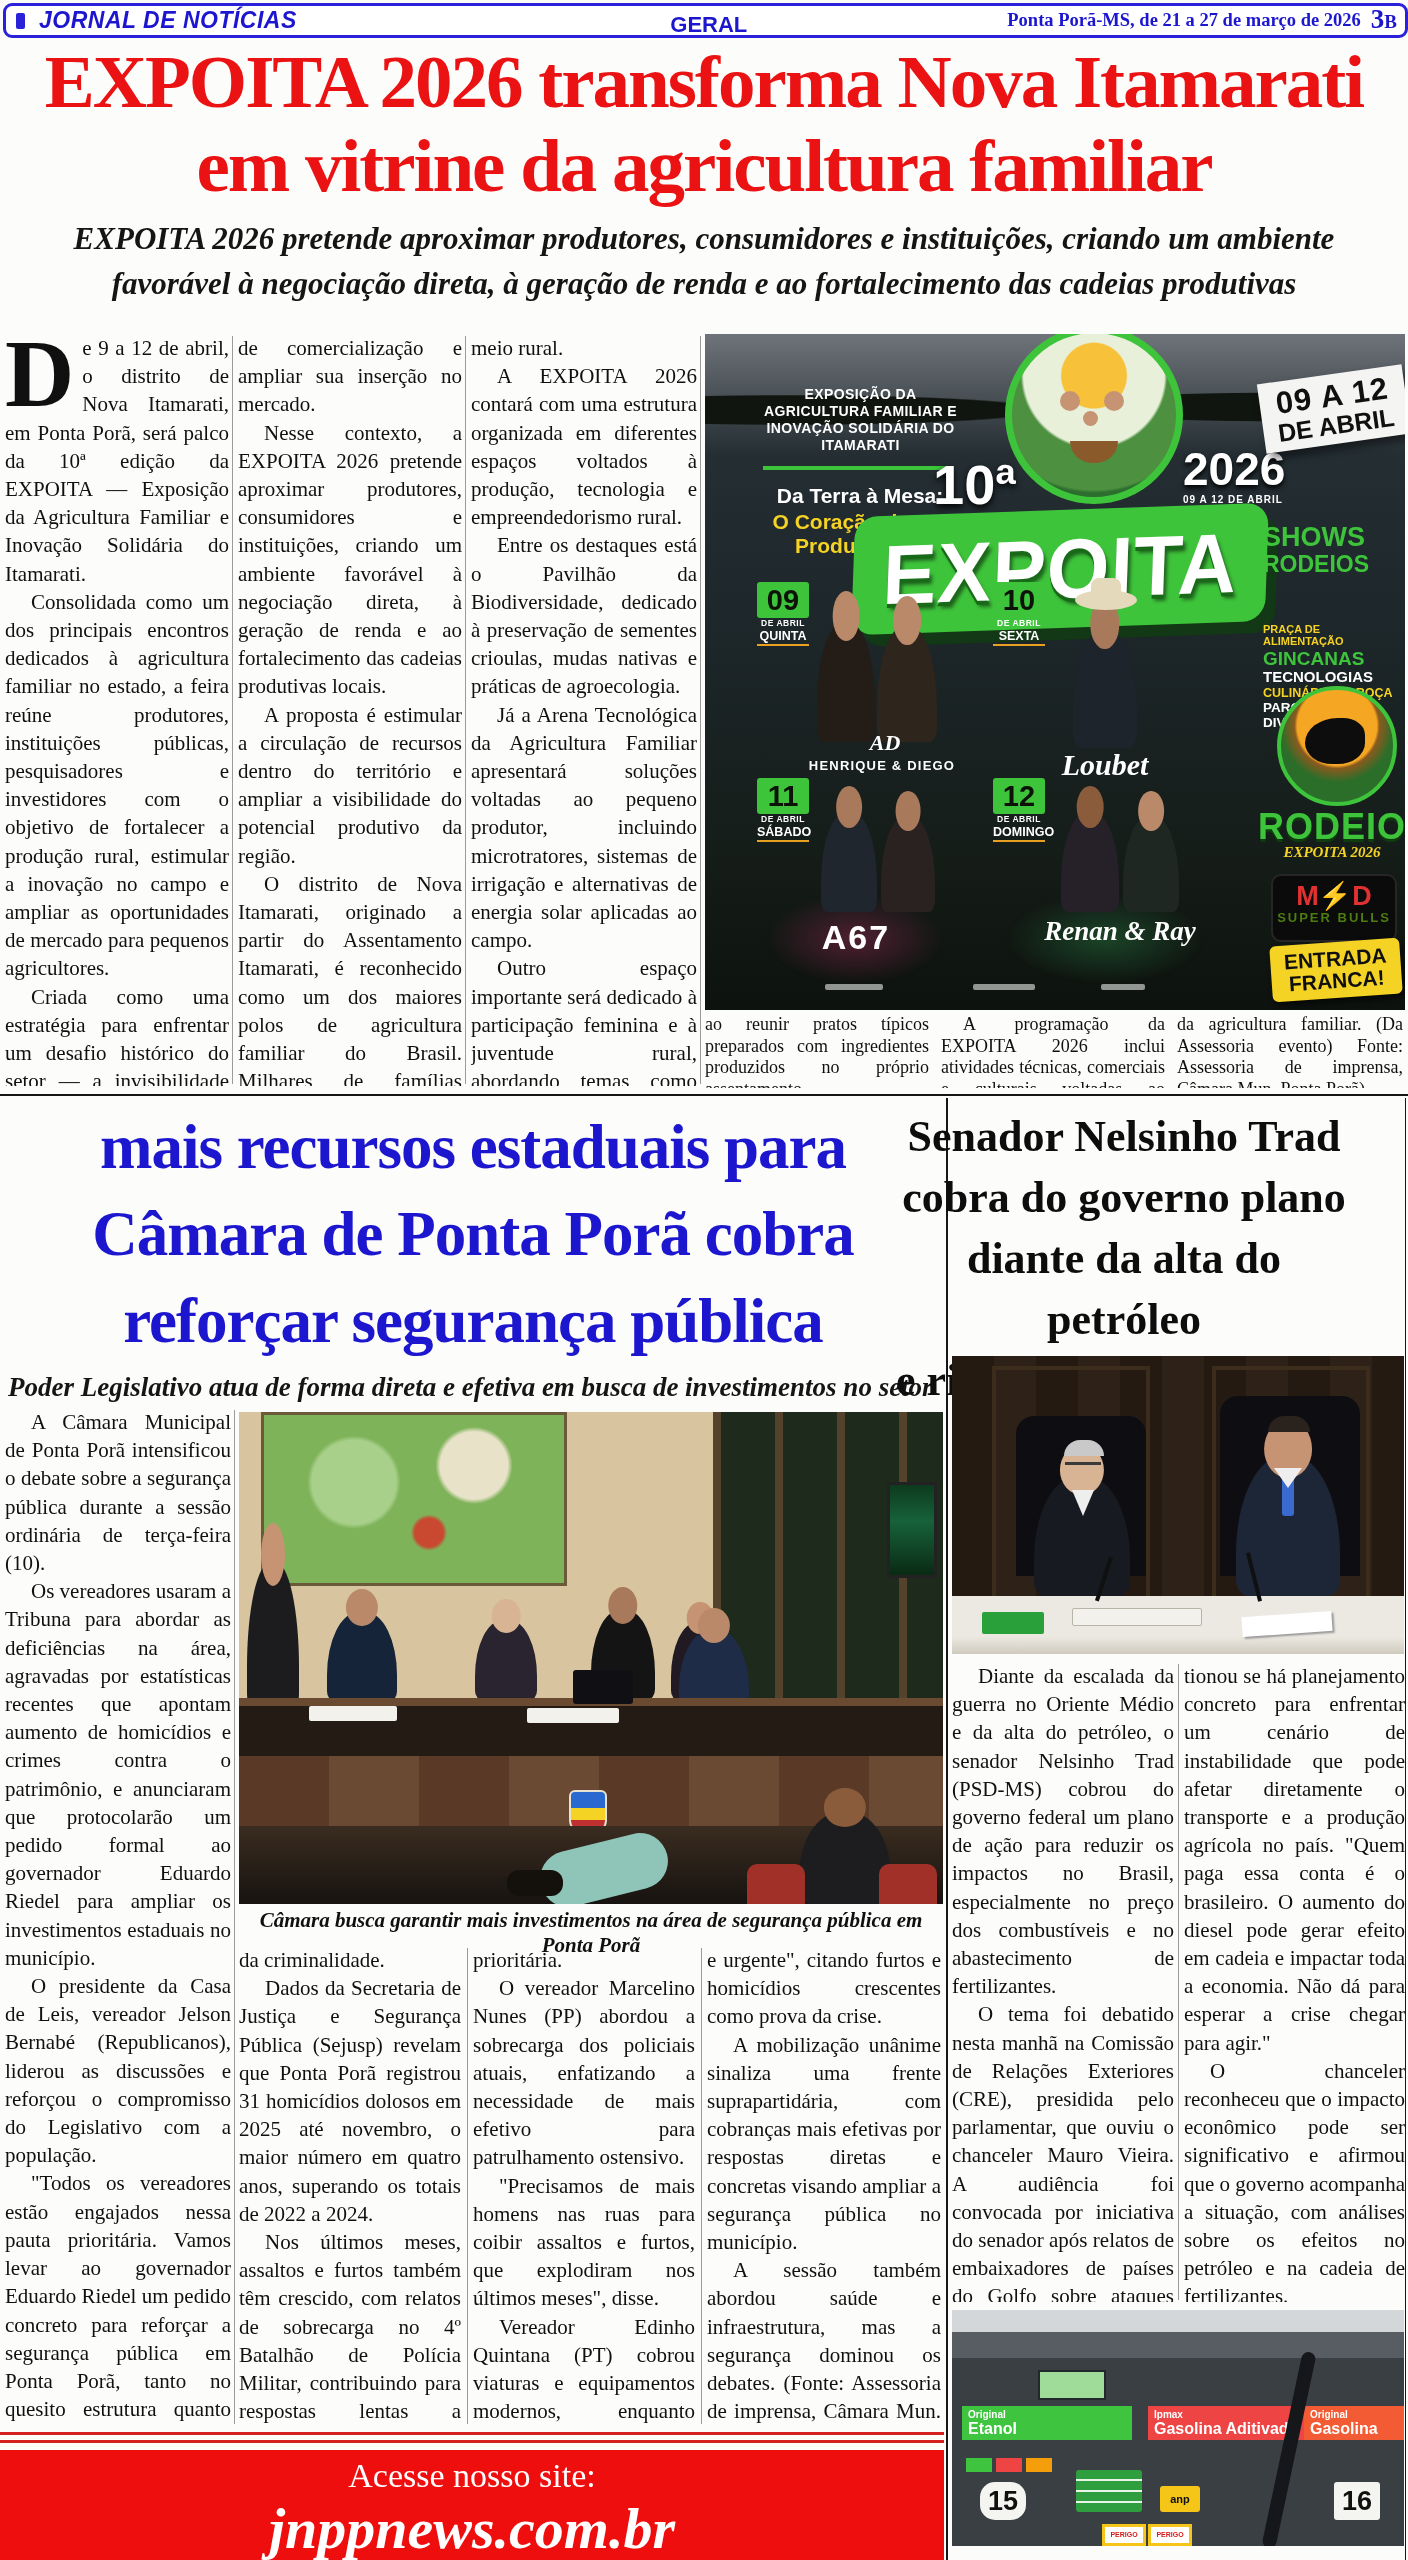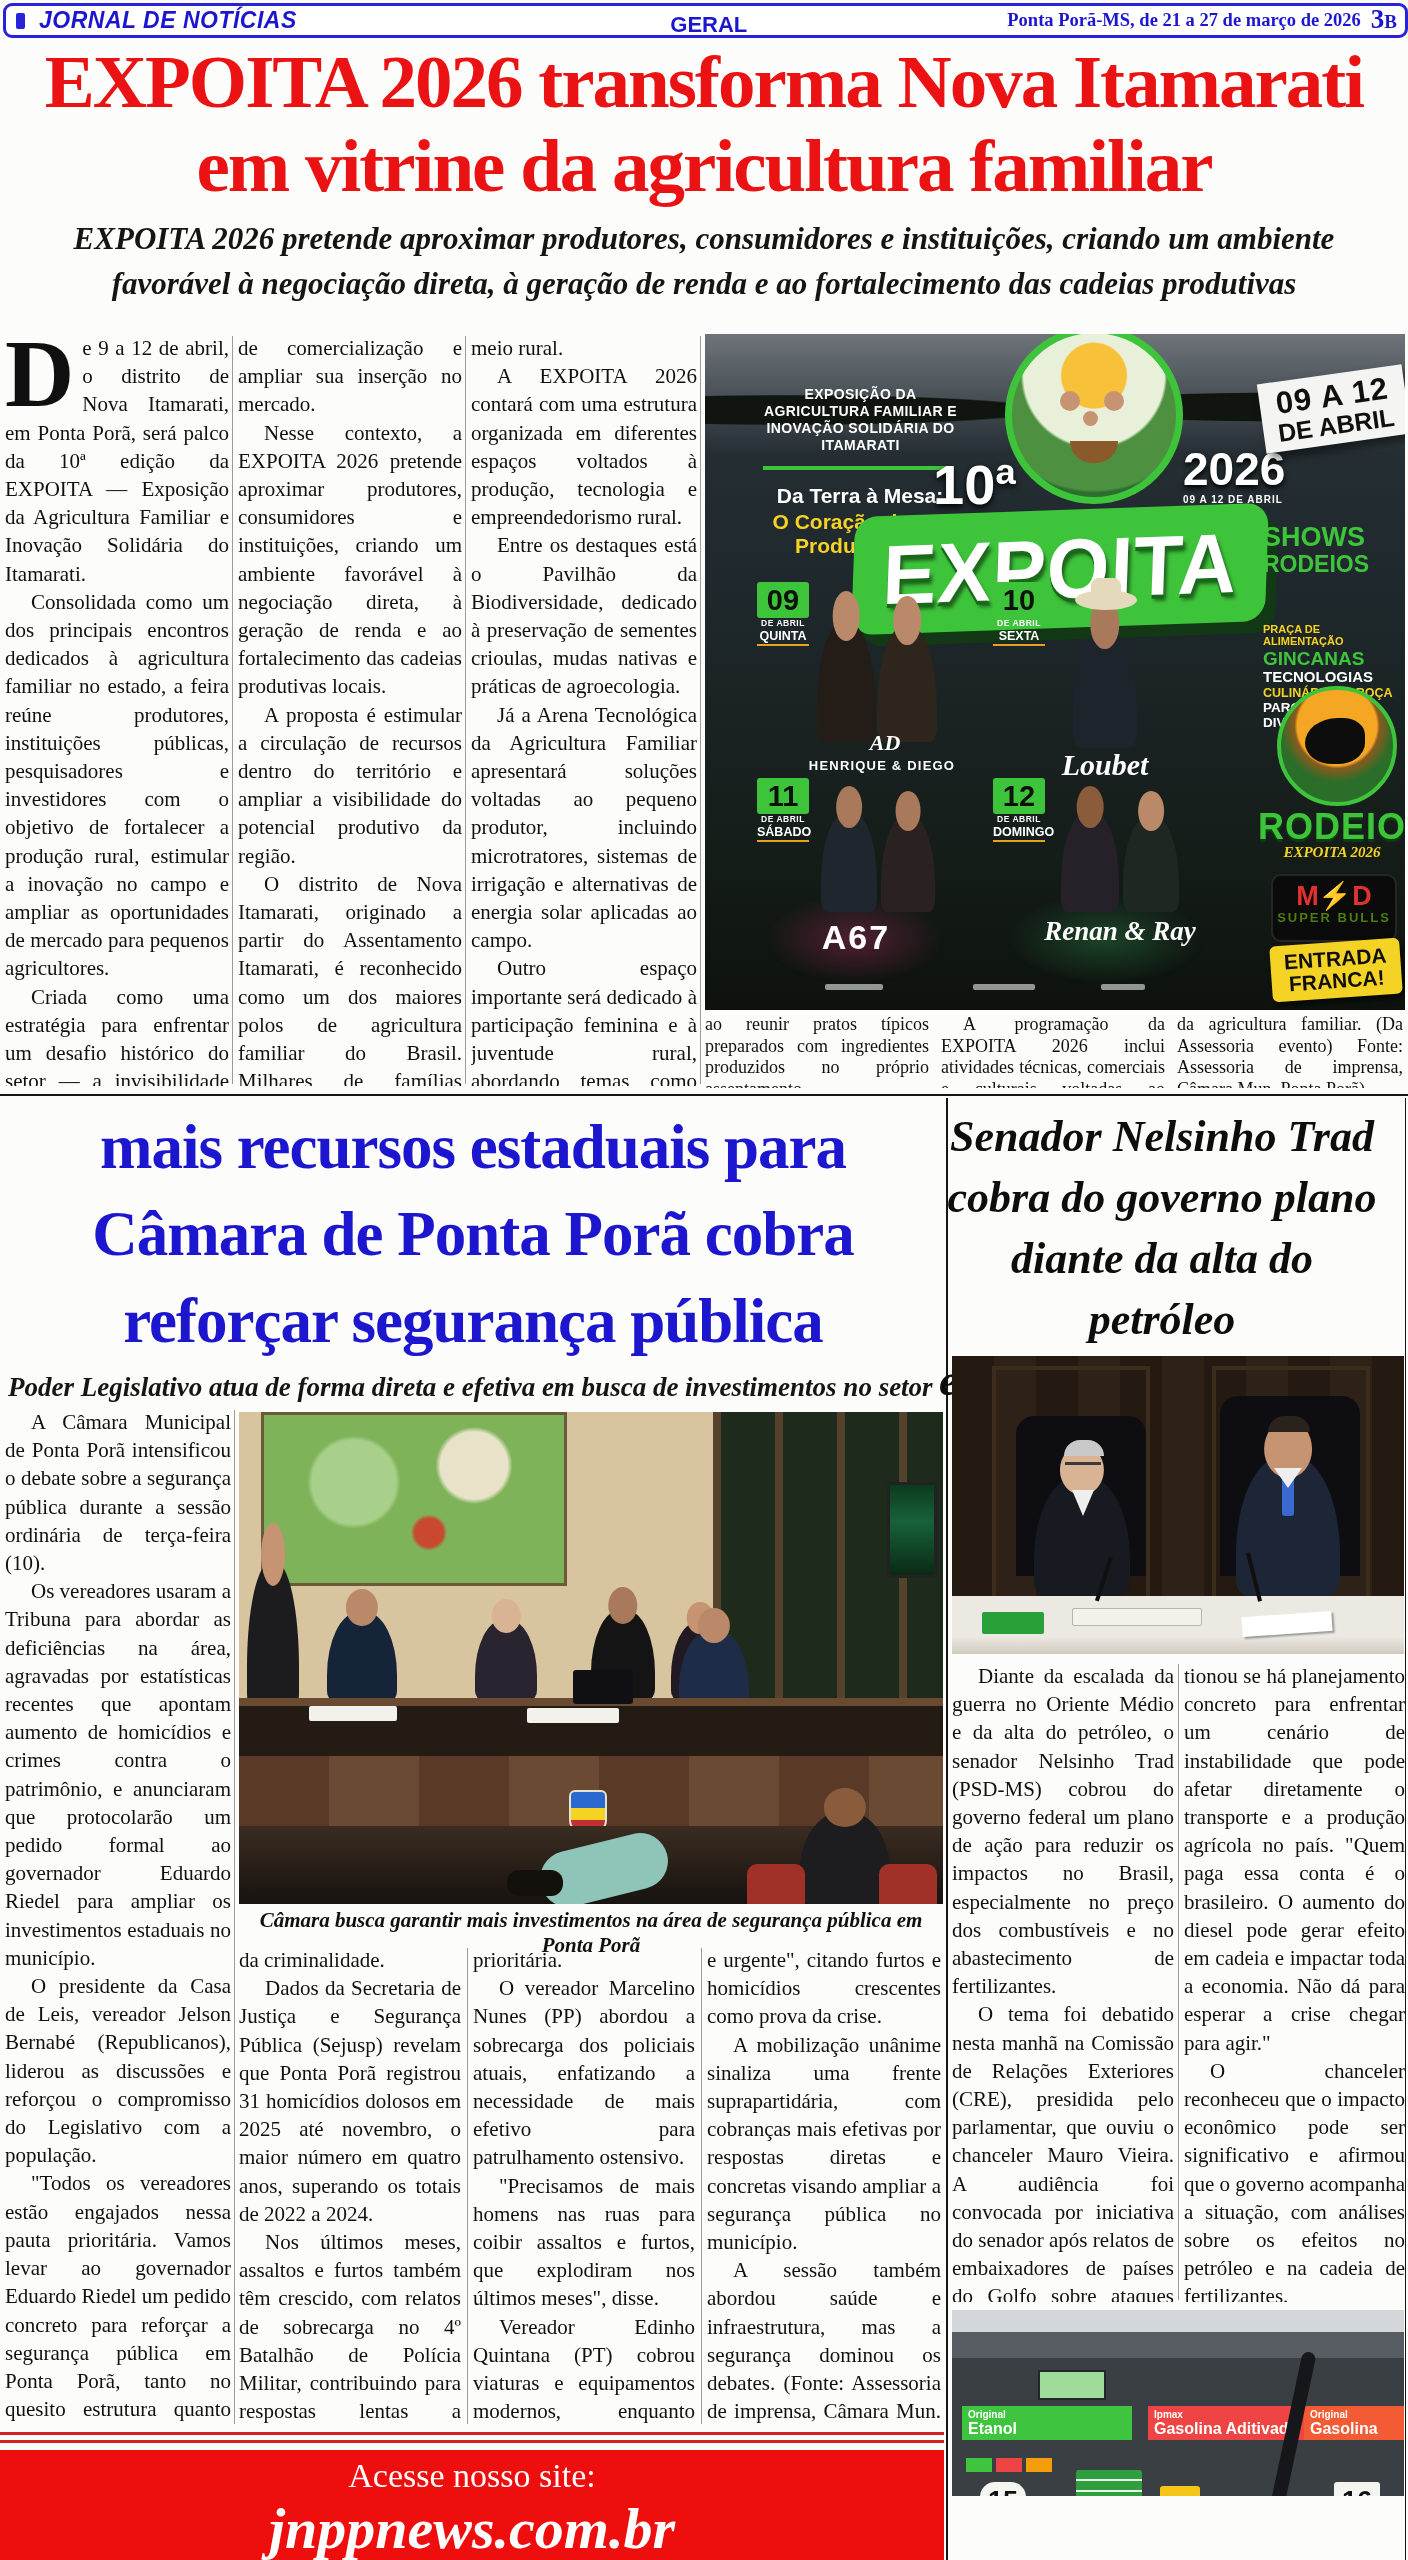--- a/index.html
+++ b/index.html
@@ -304,21 +304,21 @@
   <div class="abs hr-red" style="left:0;top:2440px;width:944px;"></div>
   <div class="abs banner" style="left:0;top:2450px;width:944px;height:110px;">
     <div class="b1">Acesse nosso site:</div>
     <div class="b2">jnppnews.com.br</div>
 
   </div>
 
   <div class="abs vline" style="left:946px;top:1098px;height:1462px;"></div>
   <div class="abs vline" style="left:1405px;top:1098px;height:1462px;width:1px;"></div>
 
-  <div class="abs h-black" style="left:934px;top:1106px;width:456px;font-style:italic;">
+  <div class="abs h-black" style="left:896px;top:1106px;width:456px;">
     <div>Senador Nelsinho Trad</div>
     <div>cobra do governo plano</div>
     <div>diante da alta do petróleo</div>
     <div>e risco de crise no Brasil</div>
   </div>
 
   <div class="abs photo" style="left:952px;top:1356px;width:452px;height:298px;background:repeating-linear-gradient(90deg,#241a12 0 42px,#2e2218 42px 84px);">
     <div class="abs" style="left:40px;top:10px;width:150px;height:240px;border:4px solid #3c2c1c;"></div>
     <div class="abs" style="left:260px;top:10px;width:150px;height:240px;border:4px solid #3c2c1c;"></div>
     <div class="abs" style="left:64px;top:60px;width:130px;height:160px;border-radius:18px 18px 0 0;background:#0e0e12;"></div>
@@ -345,21 +345,21 @@
   <div class="abs news" style="left:952px;top:1662px;width:222px;height:640px;">
       <p>Diante da escalada da guerra no Oriente Médio e da alta do petróleo, o senador Nelsinho Trad (PSD-MS) cobrou do governo federal um plano de ação para reduzir os impactos no Brasil, especialmente no preço dos combustíveis e no abastecimento de fertilizantes.</p>
       <p>O tema foi debatido nesta manhã na Comissão de Relações Exteriores (CRE), presidida pelo parlamentar, que ouviu o chanceler Mauro Vieira. A audiência foi convocada por iniciativa do senador após relatos de embaixadores de países do Golfo sobre ataques em seus territórios.</p>
     </div>
   <div class="abs colrule" style="left:1178px;top:1664px;height:636px;"></div>
   <div class="abs news nofirst" style="left:1184px;top:1662px;width:221px;height:640px;">
       <p>tionou se há planejamento concreto para enfrentar um cenário de instabilidade que pode afetar diretamente o transporte e a produção agrícola no país. "Quem paga essa conta é o brasileiro. O aumento do diesel pode gerar efeito em cadeia e impactar toda a economia. Não dá para esperar a crise chegar para agir."</p>
       <p>O chanceler reconheceu que o impacto econômico pode ser significativo e afirmou que o governo acompanha a situação, com análises sobre os efeitos no petróleo e na cadeia de fertilizantes.</p>
     </div>
 
-  <div class="abs photo" style="left:952px;top:2310px;width:452px;height:186px;background:#9aa0a4;">
+  <div class="abs photo" style="left:952px;top:2310px;width:452px;height:236px;background:#9aa0a4;">
     <div class="abs" style="left:0;top:0;width:452px;height:22px;background:#d4d7d9;"></div>
     <div class="abs" style="left:0;top:22px;width:452px;height:228px;background:linear-gradient(180deg,#575d63 0 26px,#3a3f44 26px 100%);"></div>
     <div class="abs" style="left:86px;top:60px;width:64px;height:26px;background:#9fdc9a;border:2px solid #23282c;"></div>
     <div class="pumplabel" style="left:10px;top:96px;width:158px;background:#3ec43f;">
       <span class="s">Original</span>
         <span class="l">Etanol</span>
     </div>
     <div class="pumplabel" style="left:196px;top:96px;width:148px;background:#ef4444;">
       <span class="s">Ipmax</span>
         <span class="l">Gasolina Aditivada</span>

